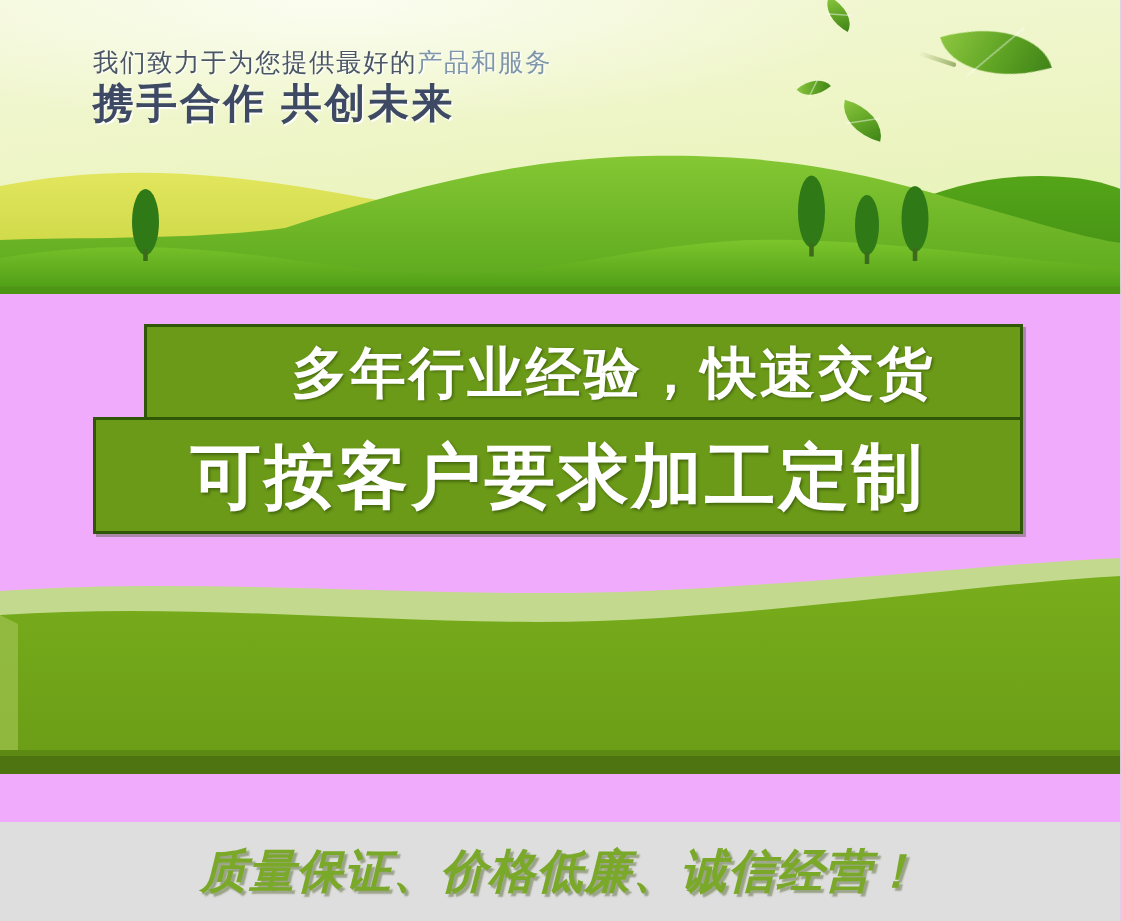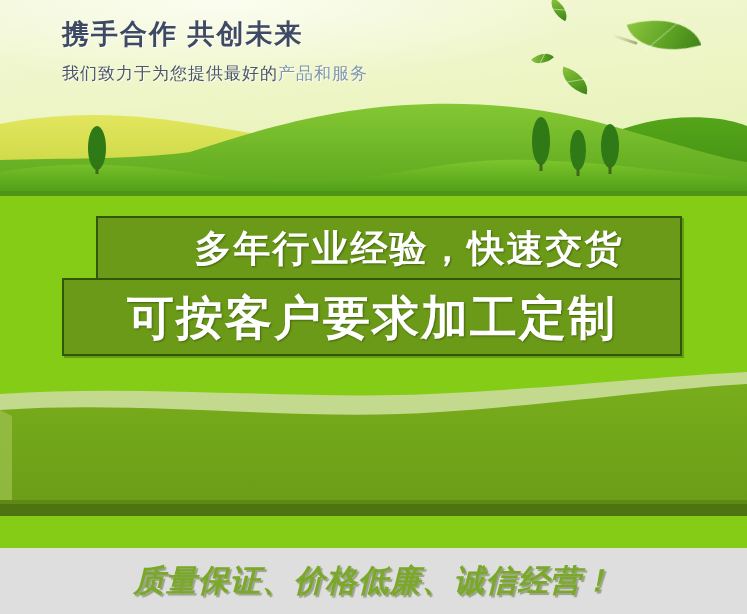--- a/index.html
+++ b/index.html
@@ -81,21 +81,21 @@
     width: 100%; height: 5px;
     background: #4e9415;
   }
 
   
   .mid {
     position: absolute;
     left: 0; top: 196px;
     width: 747px;
     height: 418px;
-    background: #84cc16;
+    background: #f0abfc;
   }
 
   
   .callout {
     position: absolute;
     left: 62px;
     top: 20px;
     width: 620px;
   }
   .callout-row {
@@ -248,24 +248,24 @@
         <ellipse cx="541" cy="141" rx="9" ry="24"></ellipse>
         <rect x="539.5" y="162" width="3" height="9" fill="#3c6b1c"></rect>
         <ellipse cx="578" cy="150" rx="8" ry="20"></ellipse>
         <rect x="576.5" y="168" width="3" height="8" fill="#3c6b1c"></rect>
         <ellipse cx="610" cy="146" rx="9" ry="22"></ellipse>
         <rect x="608.5" y="165" width="3" height="9" fill="#3c6b1c"></rect>
       </g>
     </svg>
 
     <div style="position:absolute;left:62px;top:18px;">
-      <div style="font-size:27px;font-weight:bold;color:#3e4a63;letter-spacing:2px;line-height:1.2;text-shadow:1px 1px 0 rgba(255,255,255,0.85);white-space:nowrap;">携手合作  共创未来</div>
       <div style="margin-top:12px;white-space:nowrap;">
         <span style="font-size:17px;color:#4a5566;letter-spacing:1px;text-shadow:1px 1px 0 rgba(255,255,255,0.8);">我们致力于为您提供最好的</span><span style="font-size:17px;color:#7f96ab;letter-spacing:1px;text-shadow:1px 1px 0 rgba(255,255,255,0.8);">产品和服务</span>
       </div>
+      <div style="font-size:27px;font-weight:bold;color:#3e4a63;letter-spacing:2px;line-height:1.2;text-shadow:1px 1px 0 rgba(255,255,255,0.85);white-space:nowrap;">携手合作  共创未来</div>
     </div>
 
     <div class="hero-base"></div>
   </div>
 
   <div class="mid">
 
     <div class="callout">
       <div class="callout-row callout-row-1">
         <div class="callout-text callout-text-1">多年行业经验，快速交货</div>

